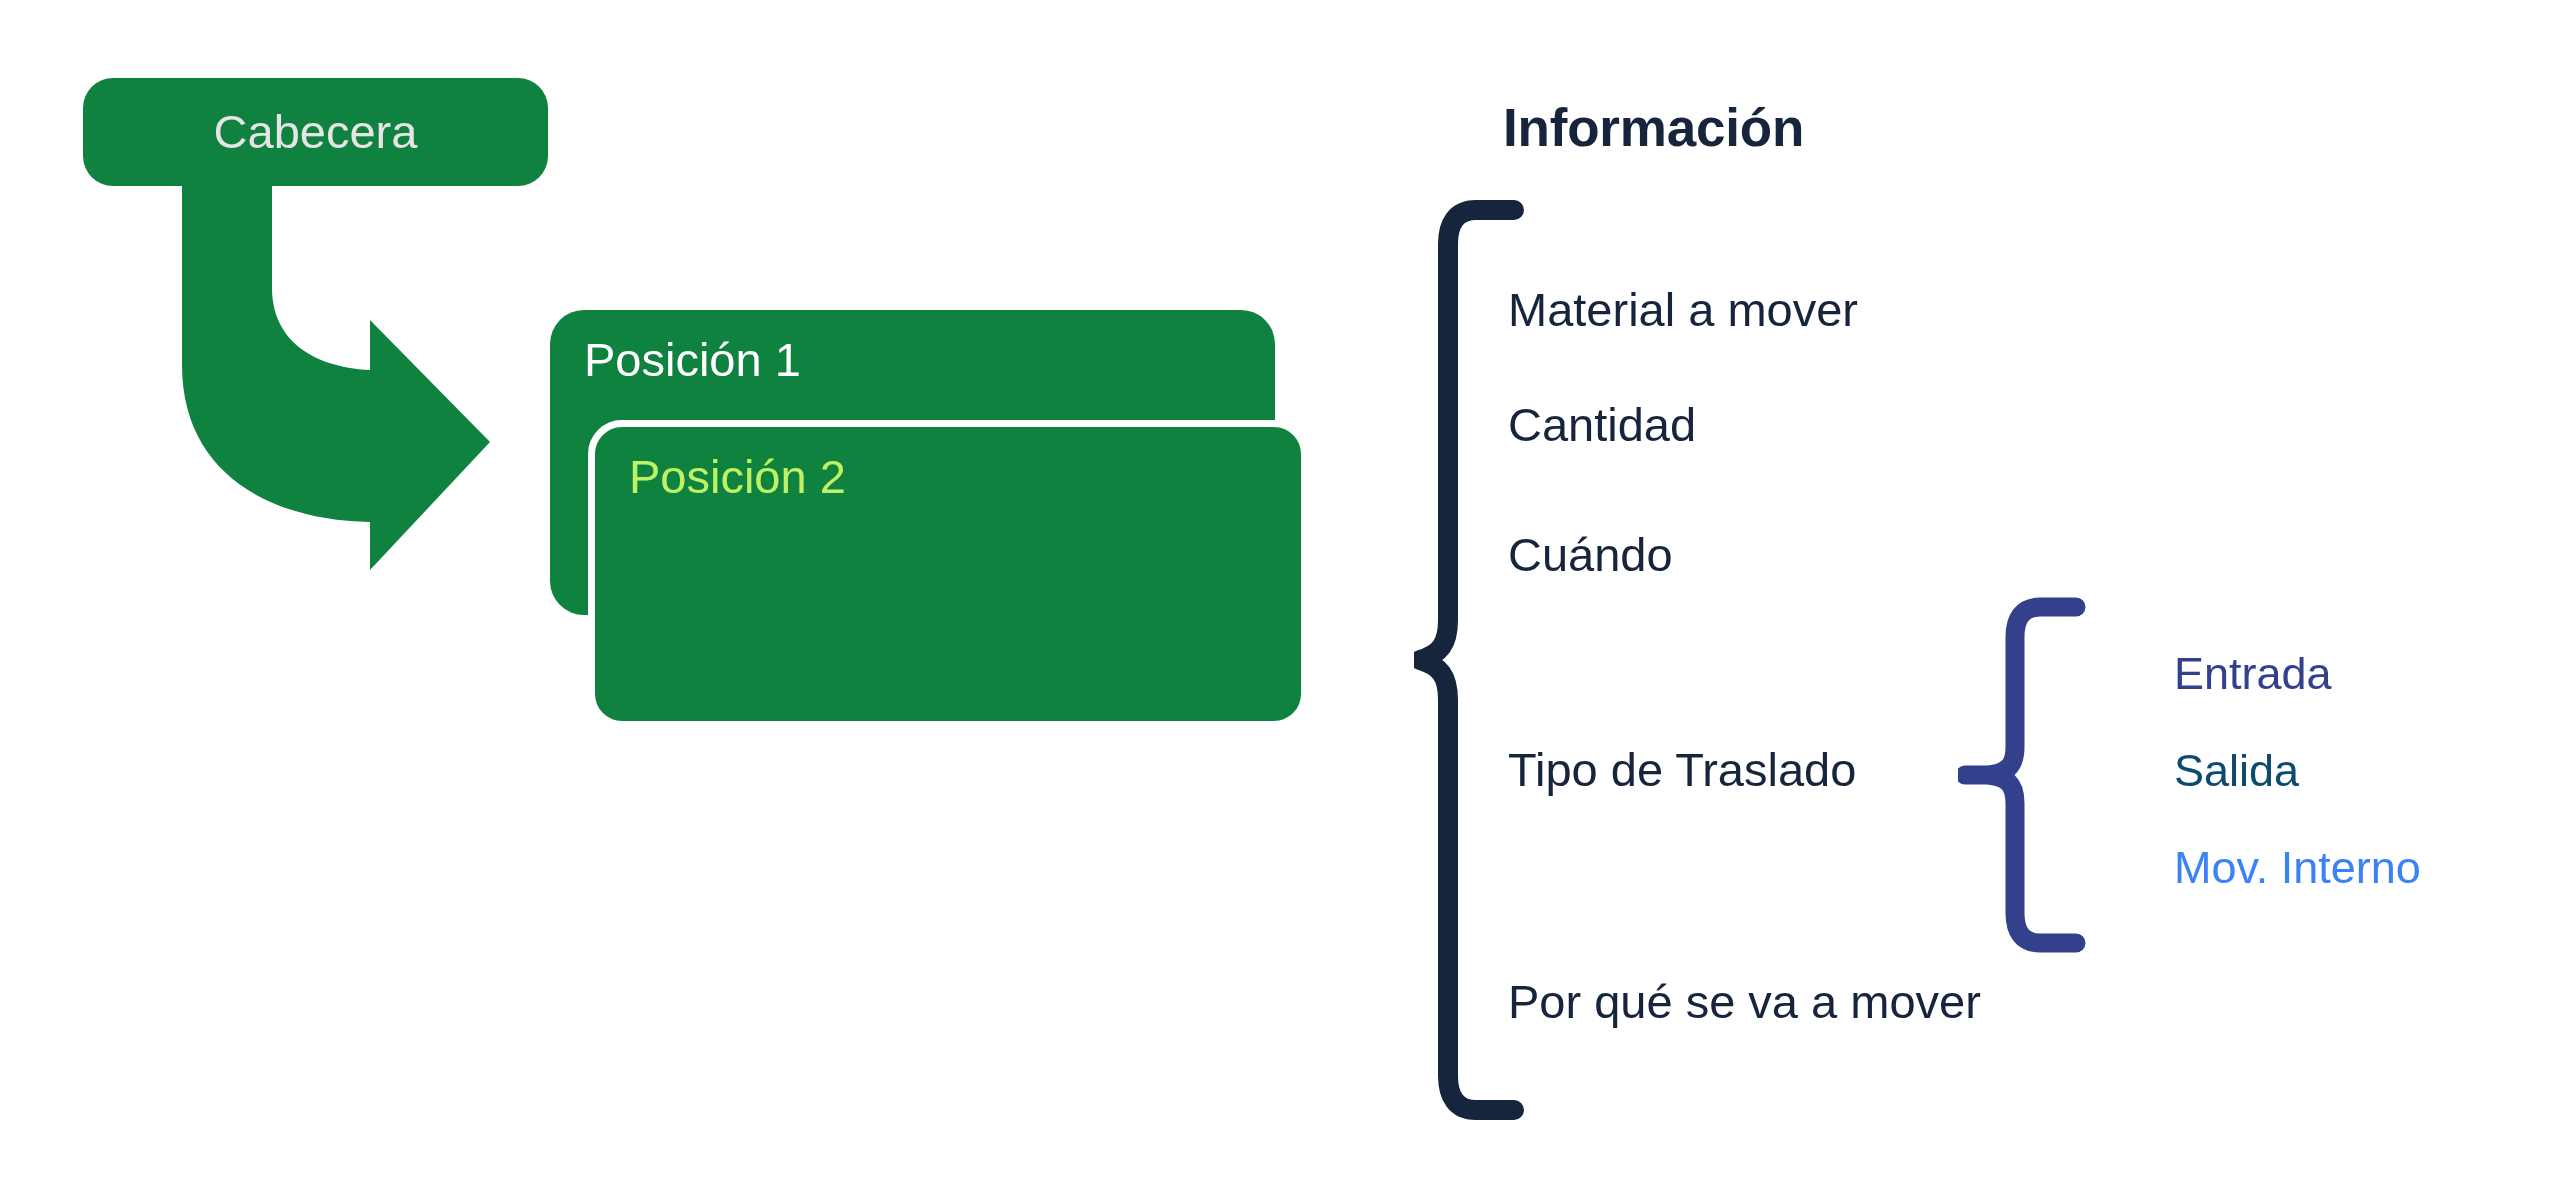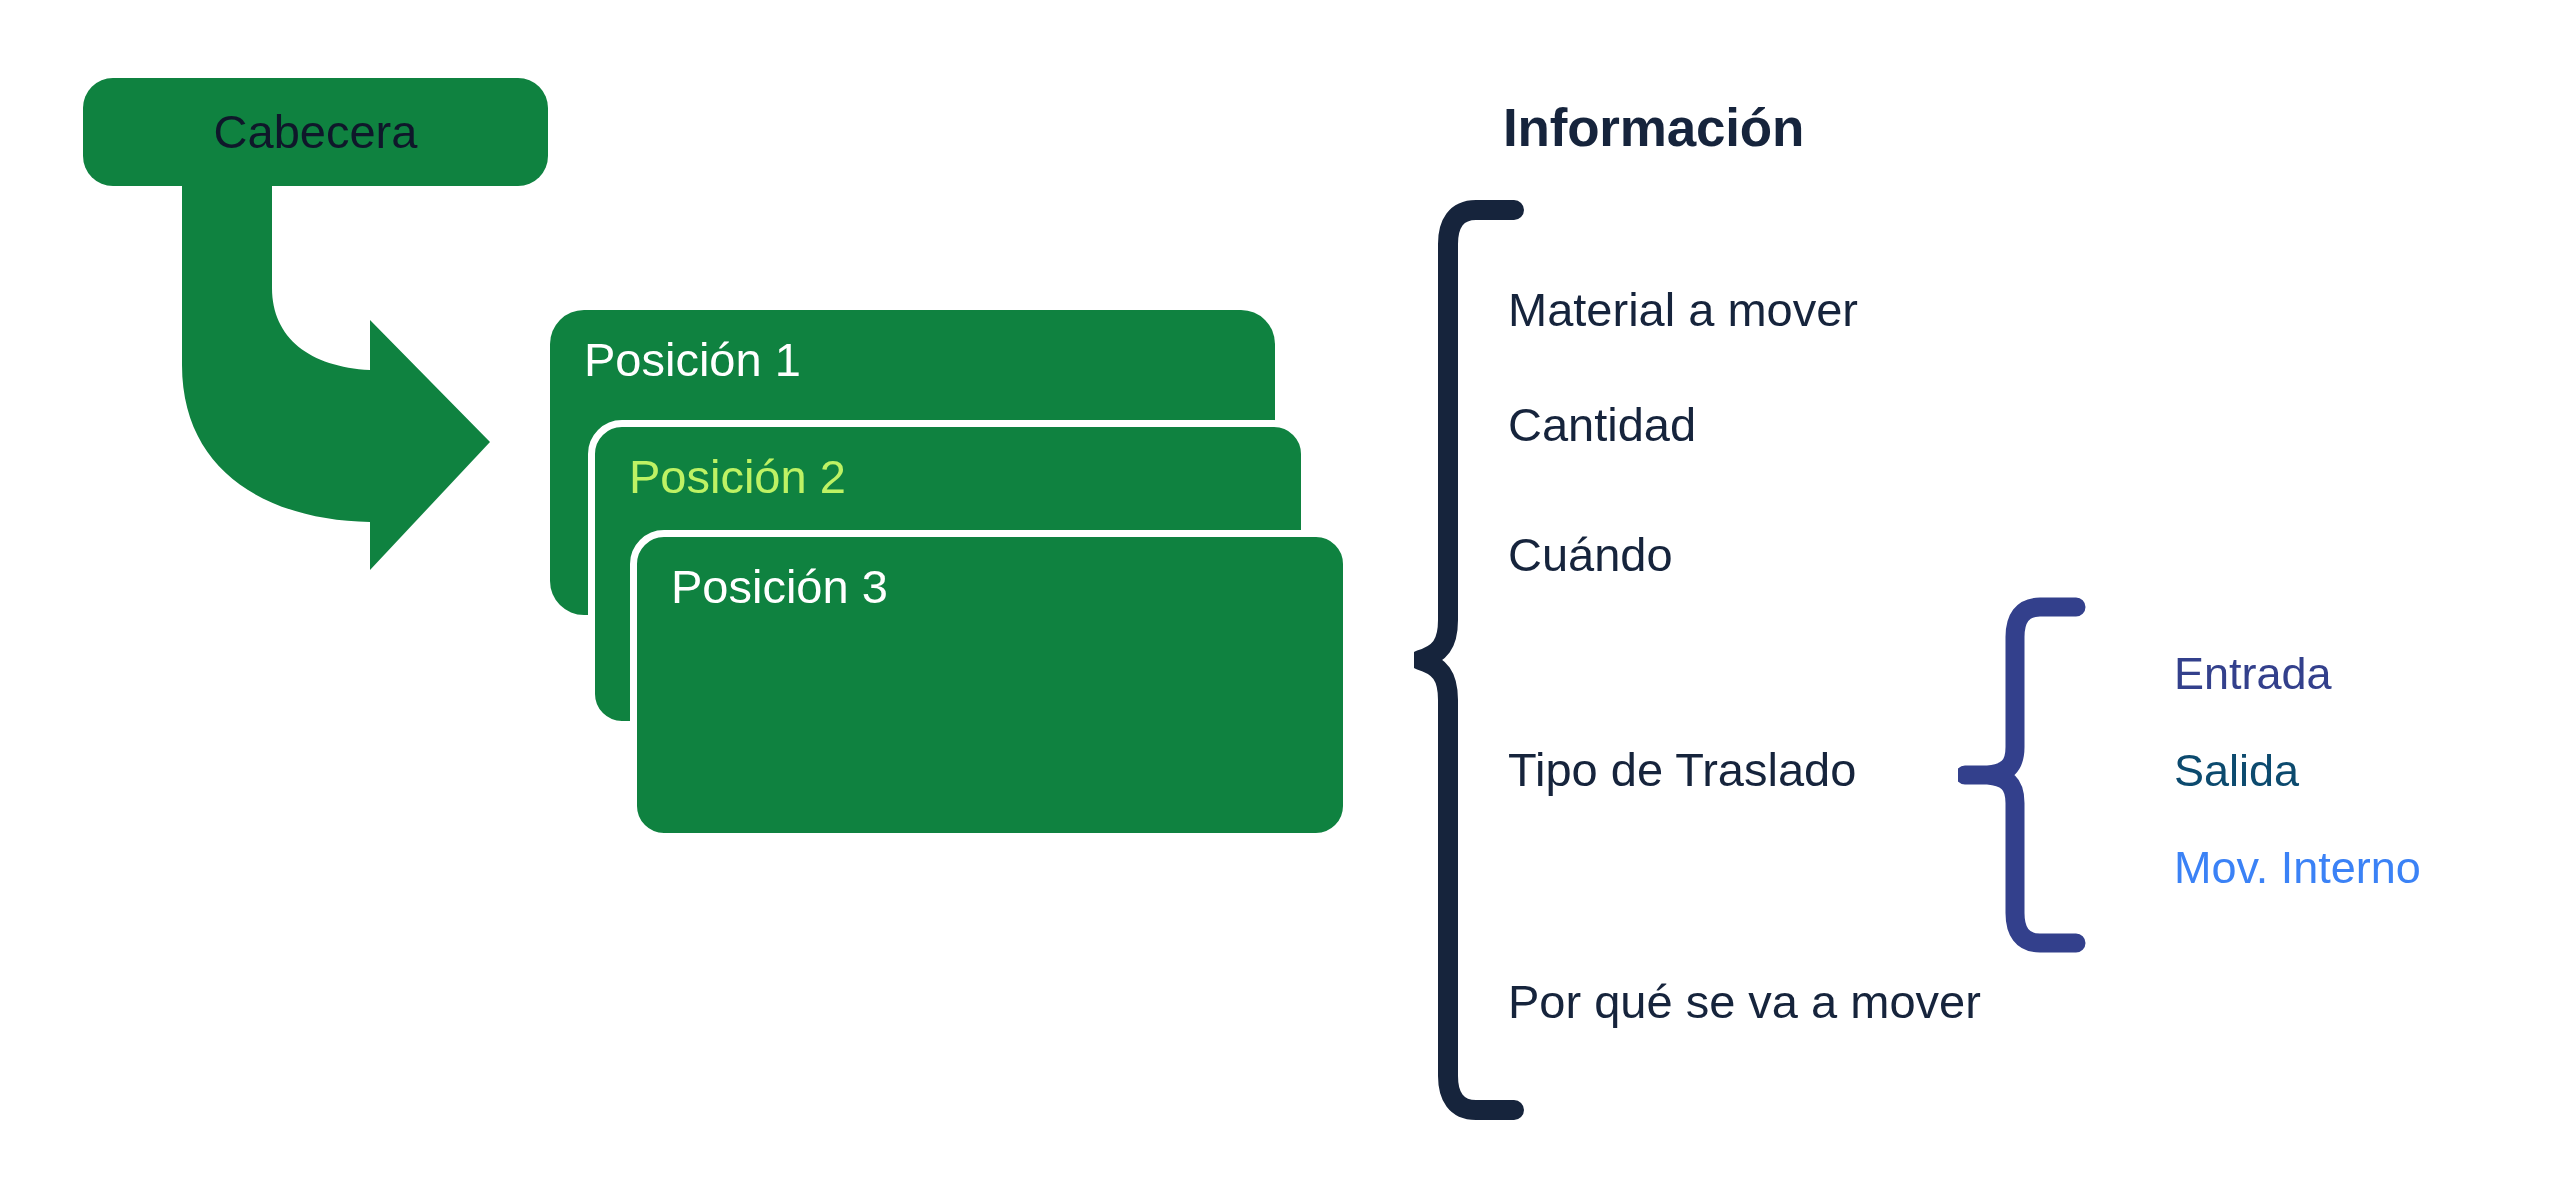--- a/index.html
+++ b/index.html
@@ -149,43 +149,40 @@
   #sub-item-0 { top: 651px; }
   #sub-item-1 { top: 748px; }
   #sub-item-2 { top: 845px; }
 </style>
 </head>
 <body>
 
 <div id="canvas" style="background: rgb(255, 255, 255); --green: #0f8240;">
 
   <div id="header-box" class="gbox">
-    <span class="gbox-label" style="color: #0f172a;">Cabecera</span>
+    <span class="gbox-label" style="color: #e5e5e5;">Cabecera</span>
   </div>
 
   <svg id="curved-arrow" viewBox="0 0 420 400" aria-hidden="true">
     <path d="M 12 0
              L 12 195
              C 12 300, 95 350, 200 352
              L 200 400
              L 320 272
              L 200 150
              L 200 200
              C 140 197, 102 168, 102 118
              L 102 0 Z" fill="#0f8240"></path>
   </svg>
 
   <div id="pos-card-1" class="gbox pos-card">
     <span class="gbox-label" style="color: rgb(255, 255, 255);">Posición 1</span>
   </div>
   <div id="pos-card-2" class="gbox pos-card outlined" style="border-color: rgb(255, 255, 255);">
     <span class="gbox-label" style="color: #bef264;">Posición 2</span>
-  </div>
-  <div id="pos-card-3" class="gbox pos-card outlined" style="border-color: rgb(255, 255, 255);">
-    <span class="gbox-label" style="color: rgb(255, 255, 255);">Posición 3</span>
   </div>
 
   <div class="info-title" style="color: rgb(22, 36, 60);">Información</div>
 
   <svg id="main-brace" viewBox="0 0 110 920" aria-hidden="true">
     <path d="M 100 10
              L 62 10
              C 42 10, 34 24, 34 44
              L 34 420
              C 34 444, 26 454, 6 460

